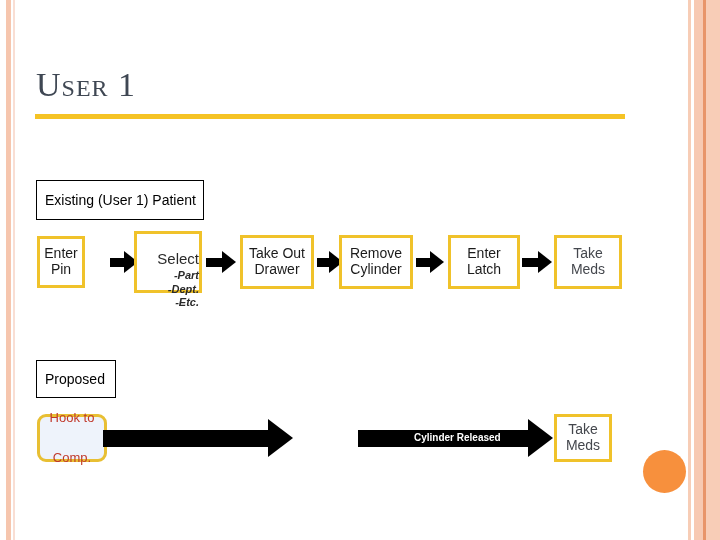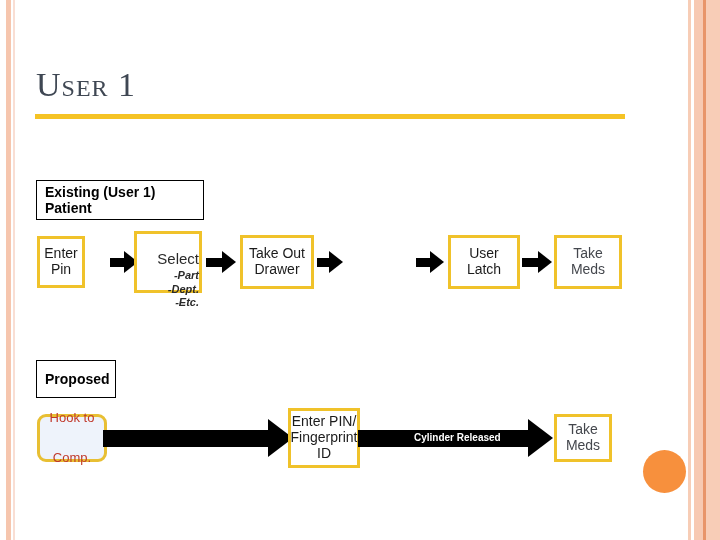--- a/index.html
+++ b/index.html
@@ -54,21 +54,21 @@
   }
 
   
   .plain-box {
     position: absolute;
     background: #ffffff;
     border: 1px solid #000000;
     box-sizing: border-box;
     display: flex;
     align-items: center;
-    font-weight: bold;
+    font-weight: normal;
     font-size: 14px;
     color: #000000;
     padding-left: 8px;
   }
 
   .ybox {
     position: absolute;
     background: #ffffff;
     border: 3px solid #f0c22a;
     box-sizing: border-box;
@@ -210,28 +210,32 @@
   <div class="ybox" style="left:240px; top:235px; width:74px; height:54px;">
     <span class="lbl-line">Take Out</span>
     <span class="lbl-line">Drawer</span>
   </div>
 
   <div class="arrow" style="left:317px; top:251px; width:26px; height:22px;">
     <div class="shaft"></div>
     <div class="head"></div>
   </div>
 
+  <div class="ybox" style="left:339px; top:235px; width:74px; height:54px;">
+    <span class="lbl-line">Remove</span>
+    <span class="lbl-line">Cylinder</span>
+  </div>
 
   <div class="arrow" style="left:416px; top:251px; width:28px; height:22px;">
     <div class="shaft"></div>
     <div class="head"></div>
   </div>
 
   <div class="ybox" style="left:448px; top:235px; width:72px; height:54px;">
-    <span class="lbl-line">User</span>
+    <span class="lbl-line">Enter</span>
     <span class="lbl-line">Latch</span>
   </div>
 
   <div class="arrow" style="left:522px; top:251px; width:30px; height:22px;">
     <div class="shaft"></div>
     <div class="head"></div>
   </div>
 
   <div class="ybox greytext" style="left:554px; top:235px; width:68px; height:54px;">
     <span class="lbl-line">Take</span>
@@ -245,25 +249,20 @@
   <div class="rbox" style="left:37px; top:414px; width:70px; height:48px;">
     <span class="lbl-line">Hook to</span>
     <span class="lbl-line">Comp.</span>
   </div>
 
   <div class="arrow big" style="left:103px; top:419px; width:190px; height:38px;">
     <div class="shaft"></div>
     <div class="head"></div>
   </div>
 
-  <div class="ybox" style="left:288px; top:408px; width:72px; height:60px;">
-    <span class="lbl-line">Enter PIN/</span>
-    <span class="lbl-line">Fingerprint</span>
-    <span class="lbl-line">ID</span>
-  </div>
 
   <div class="arrow big" style="left:358px; top:419px; width:195px; height:38px;">
     <div class="shaft"></div>
     <div class="head"></div>
   </div>
   <div class="arrow-label" style="left:414px; top:432px;">Cylinder Released</div>
 
   <div class="ybox greytext" style="left:554px; top:414px; width:58px; height:48px;">
     <span class="lbl-line">Take</span>
     <span class="lbl-line">Meds</span>

